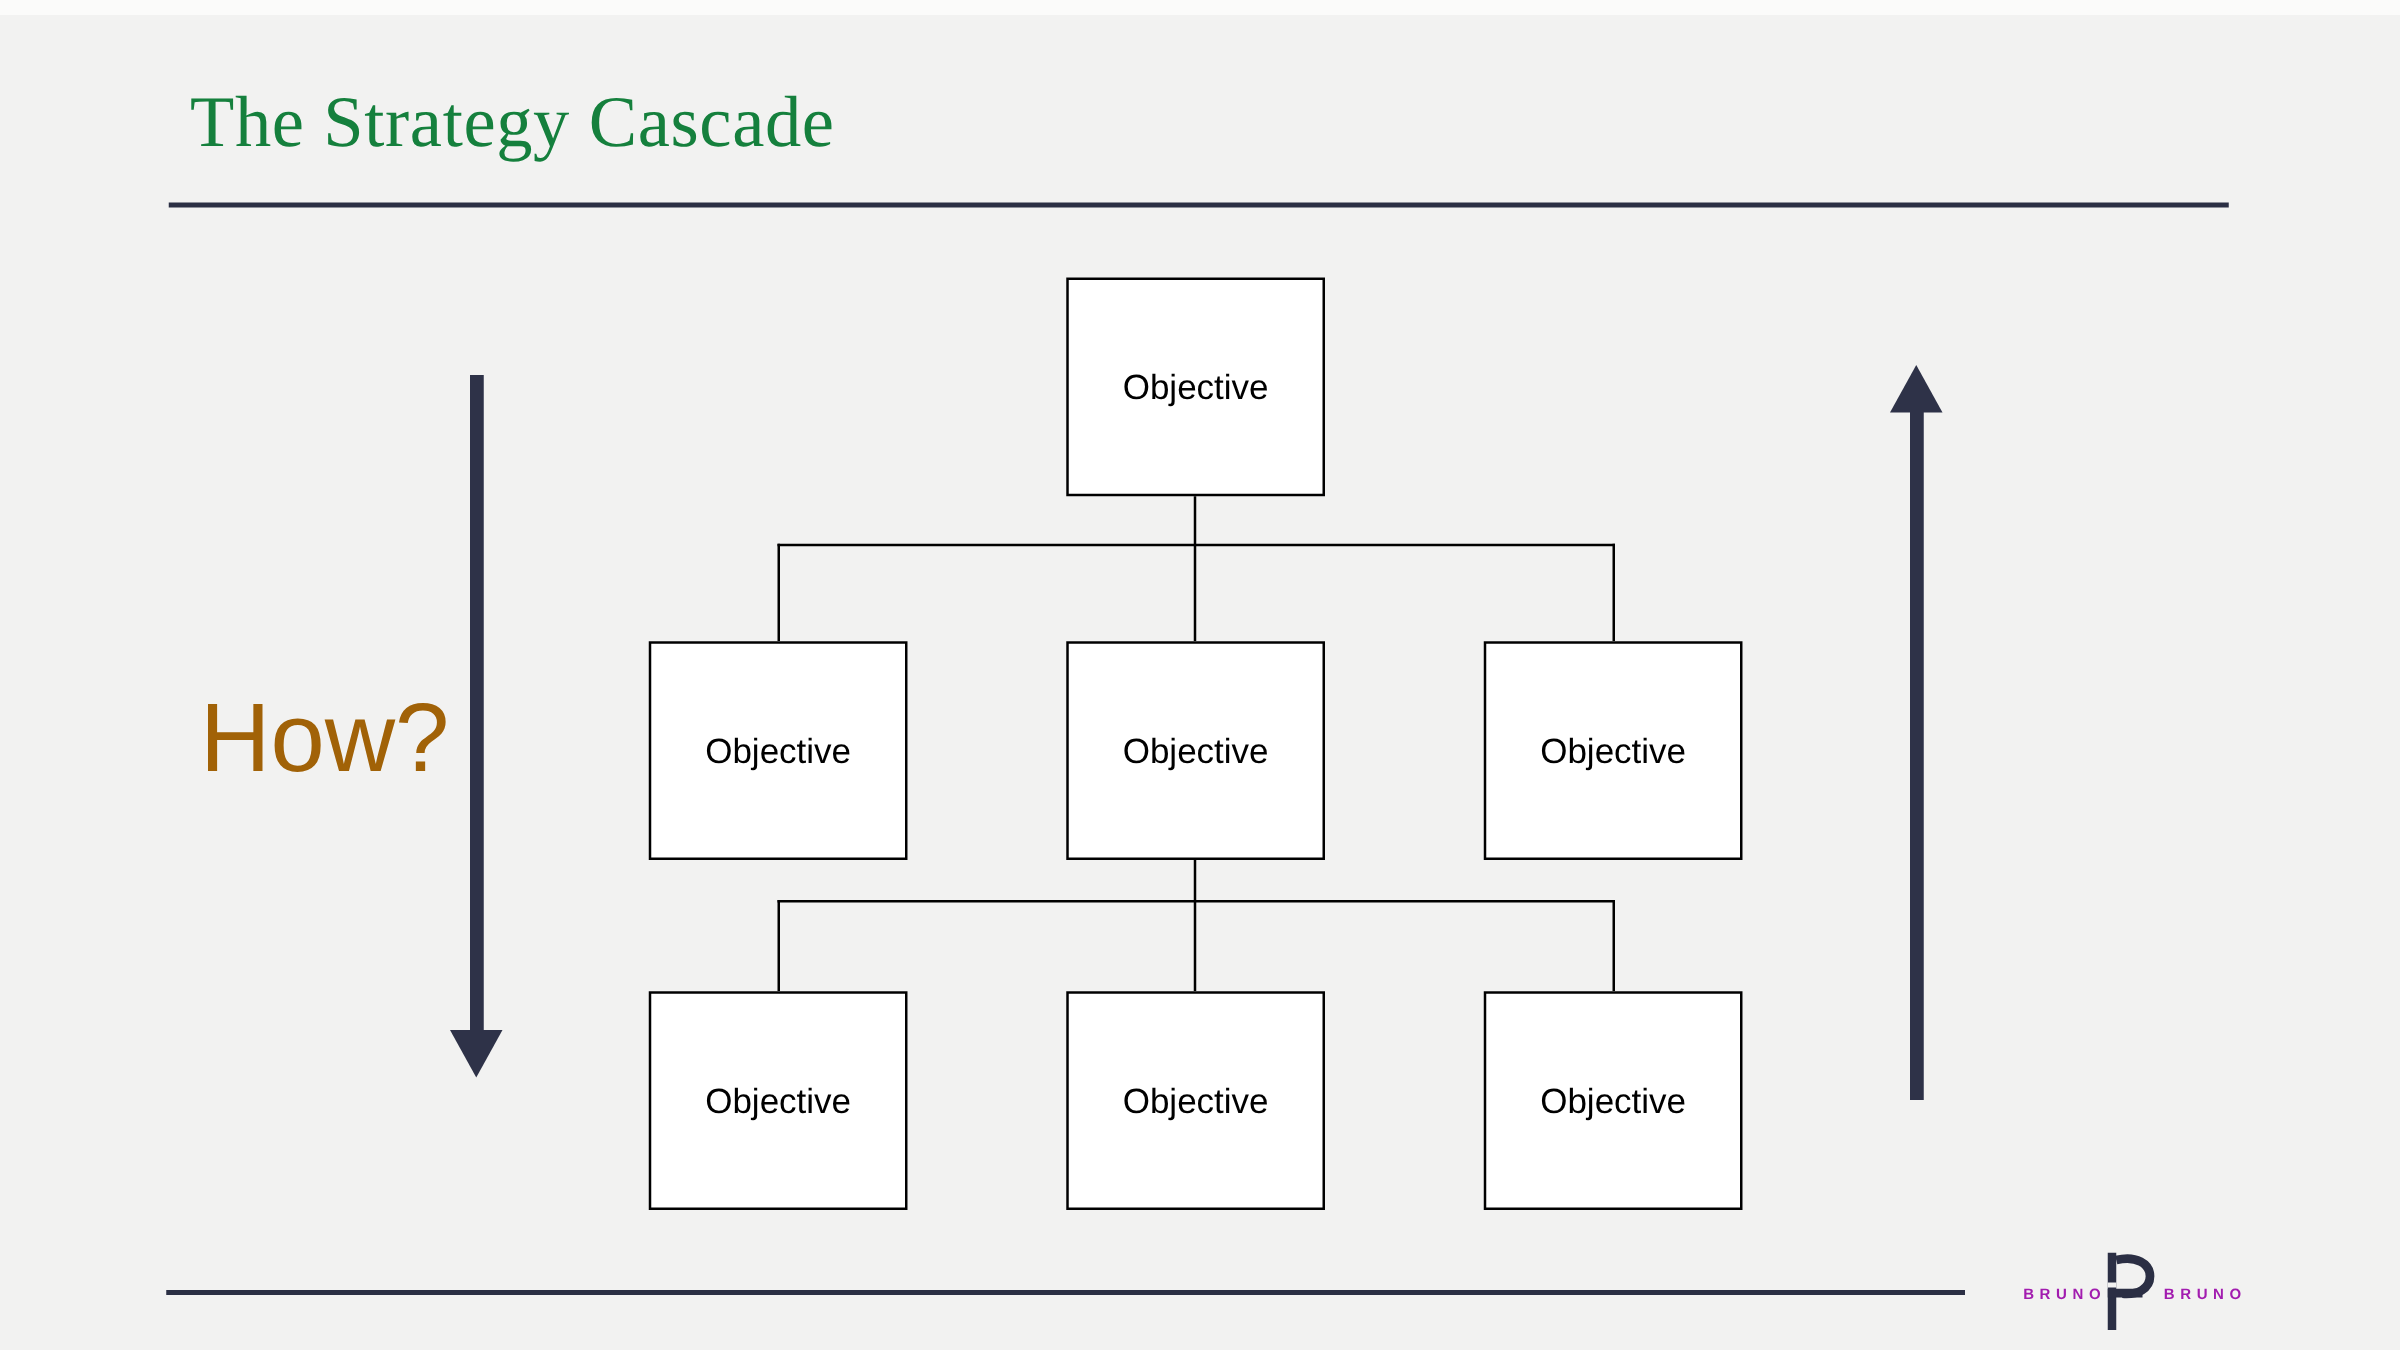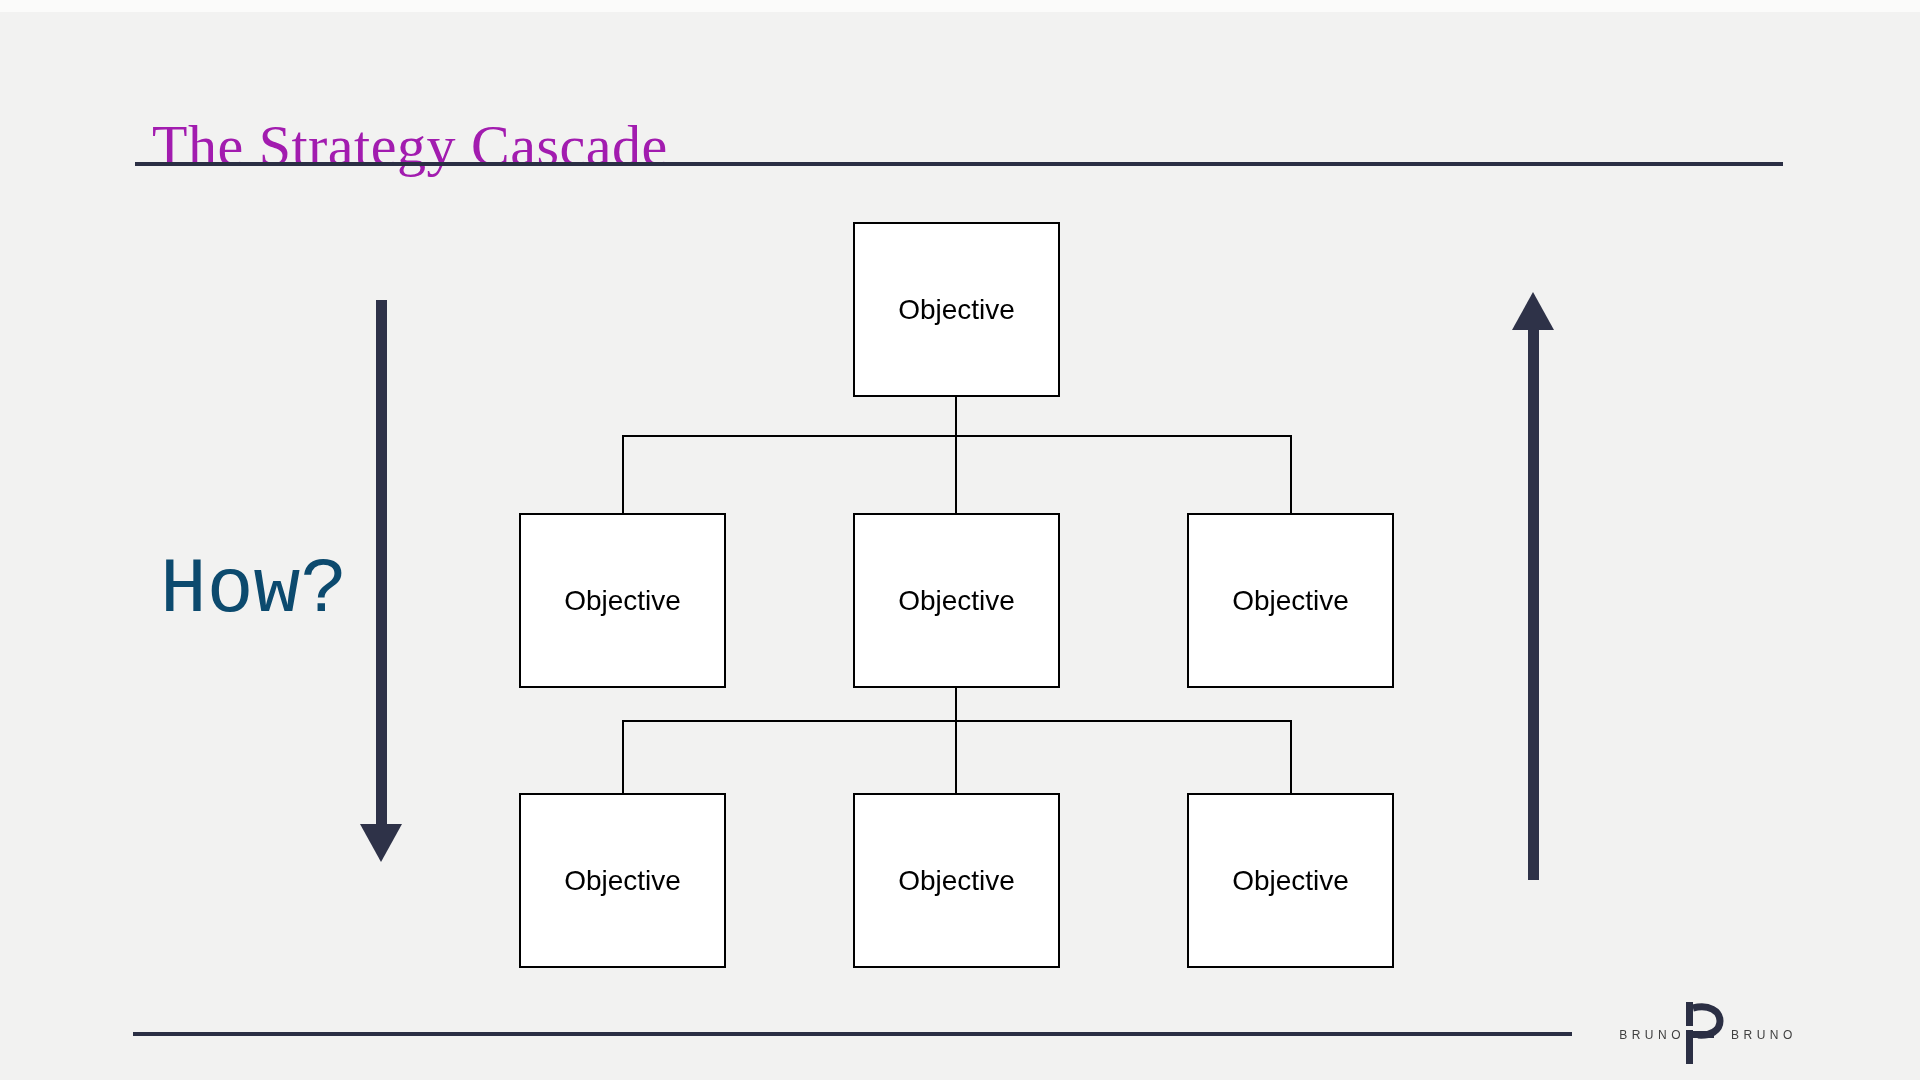--- a/index.html
+++ b/index.html
@@ -9,23 +9,22 @@
     font-family:"Liberation Sans", sans-serif;
     position:relative;overflow:hidden;
   }
   .slide{position:absolute;inset:0;}
   .top-strip{position:absolute;left:0;top:0;width:1920px;height:12px;background:#fbfbfa;}
 
   
   .title{
     position:absolute;left:152px;top:66px;
     font-family:"Liberation Serif","DejaVu Serif",serif;
-    font-size:58px;color:#a21caf;letter-spacing:.5px;
+    font-size:58px;color:#15803d;letter-spacing:.5px;
     line-height:1.1;
-    margin-top:48px;
   }
   .title-rule{
     position:absolute;left:135px;top:162px;width:1648px;height:4px;
     background:#2b2f44;
   }
 
   
   .obox{
     position:absolute;width:207px;height:175px;
     background:#ffffff;border:2px solid #000000;box-sizing:border-box;
@@ -44,35 +43,35 @@
   }
   .arrow-head-up{
     position:absolute;width:0;height:0;
     border-left:21px solid transparent;border-right:21px solid transparent;
     border-bottom:38px solid #2e3248;
   }
 
   
   .side-label{
     position:absolute;
-    font-family:Liberation Mono, monospace;
-    font-size:78px;color:#0c4a6e;line-height:1;
+    font-family:Liberation Sans, sans-serif;
+    font-size:78px;color:#a16207;line-height:1;
   }
 
   
   .bottom-rule{
     position:absolute;left:133px;top:1032px;width:1439px;height:4px;
     background:#2b2f44;
   }
   .logo{
     position:absolute;left:1609px;top:1000px;width:200px;height:64px;
   }
   .logo-word{
     position:absolute;top:28px;
-    font-size:12px;font-weight:400;color:#404040;
+    font-size:12px;font-weight:700;color:#a21caf;
     letter-spacing:4.5px;white-space:nowrap;
   }
   .logo-first{right:124px;}
   .logo-last{left:122px;}
   .logo-mark{position:absolute;left:77px;top:2px;}
 </style>
 </head>
 <body>
 
 <div class="slide">

